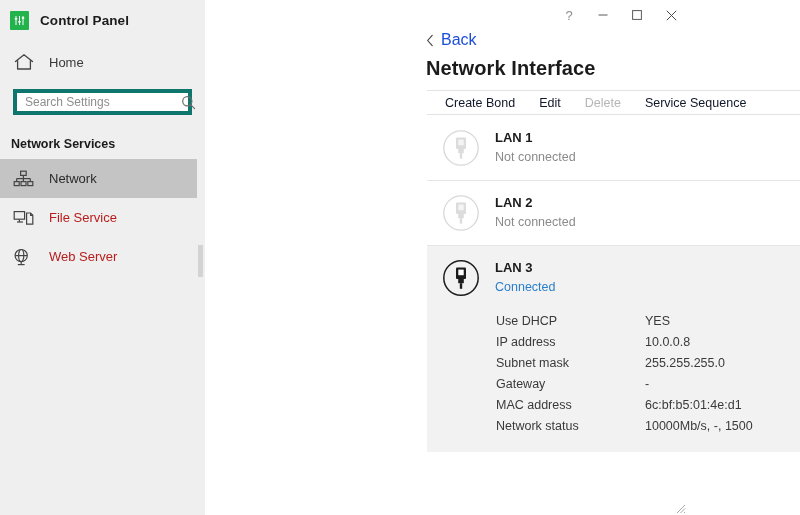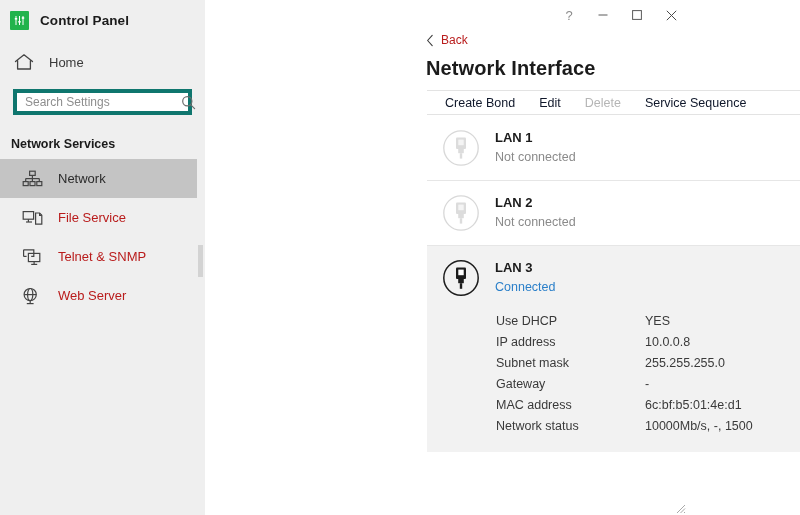--- a/index.html
+++ b/index.html
@@ -95,21 +95,21 @@
     color: #1b1b1b;
     height: 18px;
     line-height: 18px;
   }
 
   .nav-list { margin-top: 6px; }
   .nav-item {
     display: flex;
     align-items: center;
     height: 39px;
-    padding-left: 22px;
+    padding-left: 13px;
     cursor: default;
   }
   .nav-item.selected { background: #c4c4c4; }
   .nav-ico { width: 24px; flex: 0 0 24px; display: flex; align-items: center; justify-content:flex-start; }
   .nav-label {
     margin-left: 12px;
     font-size: 13px;
     color: #b91c1c;
   }
   .nav-item.selected .nav-label { color: #2b2b2b; }
@@ -163,21 +163,21 @@
 
   .back-row {
     position: absolute;
     top: 30px; left: 221px;
     display: flex;
     align-items: center;
     height: 20px;
     cursor: default;
   }
   .back-chev { display:flex; align-items:center; margin-right: 7px;}
-  .back-label { font-size: 12px; color: #b91c1c; }
+  .back-label { font-size: 16px; color: #1d4ed8; }
 
   .page-title {
     position: absolute;
     top: 57px; left: 221px;
     font-size: 20px;
     font-weight: bold;
     color: #1b1b1b;
     letter-spacing: .1px;
   }
 
@@ -338,35 +338,20 @@
               <line x1="4" y1="13" x2="10" y2="13"></line>
               <line x1="6.4" y1="10.2" x2="6.4" y2="13"></line>
               <path d="M13.6 4 h4 l2.2 2.2 v9 h-6.2 z"></path>
               <path d="M17.6 4 v2.4 h2.2"></path>
             </g>
           </svg>
         </span>
         <span class="nav-label">File Service</span>
       </div>
 
-      <div class="nav-item">
-        <span class="nav-ico">
-          <svg width="21" height="18" viewBox="0 0 21 18">
-            <g fill="none" stroke="#444" stroke-width="1.2">
-              <path d="M1.6 1.8 h10.2 v6.6 h-2.6"></path>
-              <rect x="6.4" y="5.4" width="11.4" height="8.2"></rect>
-              <line x1="9.2" y1="16.4" x2="15.2" y2="16.4"></line>
-              <line x1="12.1" y1="13.6" x2="12.1" y2="16.4"></line>
-              <line x1="1.6" y1="1.8" x2="1.6" y2="8.4"></line>
-              <line x1="1.6" y1="8.4" x2="4.6" y2="8.4"></line>
-            </g>
-          </svg>
-        </span>
-        <span class="nav-label">Telnet &amp; SNMP</span>
-      </div>
 
       <div class="nav-item">
         <span class="nav-ico">
           <svg width="21" height="18" viewBox="0 0 21 18">
             <g fill="none" stroke="#444" stroke-width="1.2">
               <circle cx="8.2" cy="7.6" r="6.1"></circle>
               <ellipse cx="8.2" cy="7.6" rx="2.6" ry="6.1"></ellipse>
               <line x1="2.3" y1="7.6" x2="14.1" y2="7.6"></line>
               <line x1="8.2" y1="13.7" x2="8.2" y2="16.6"></line>
               <line x1="4.8" y1="16.6" x2="11.6" y2="16.6"></line>

